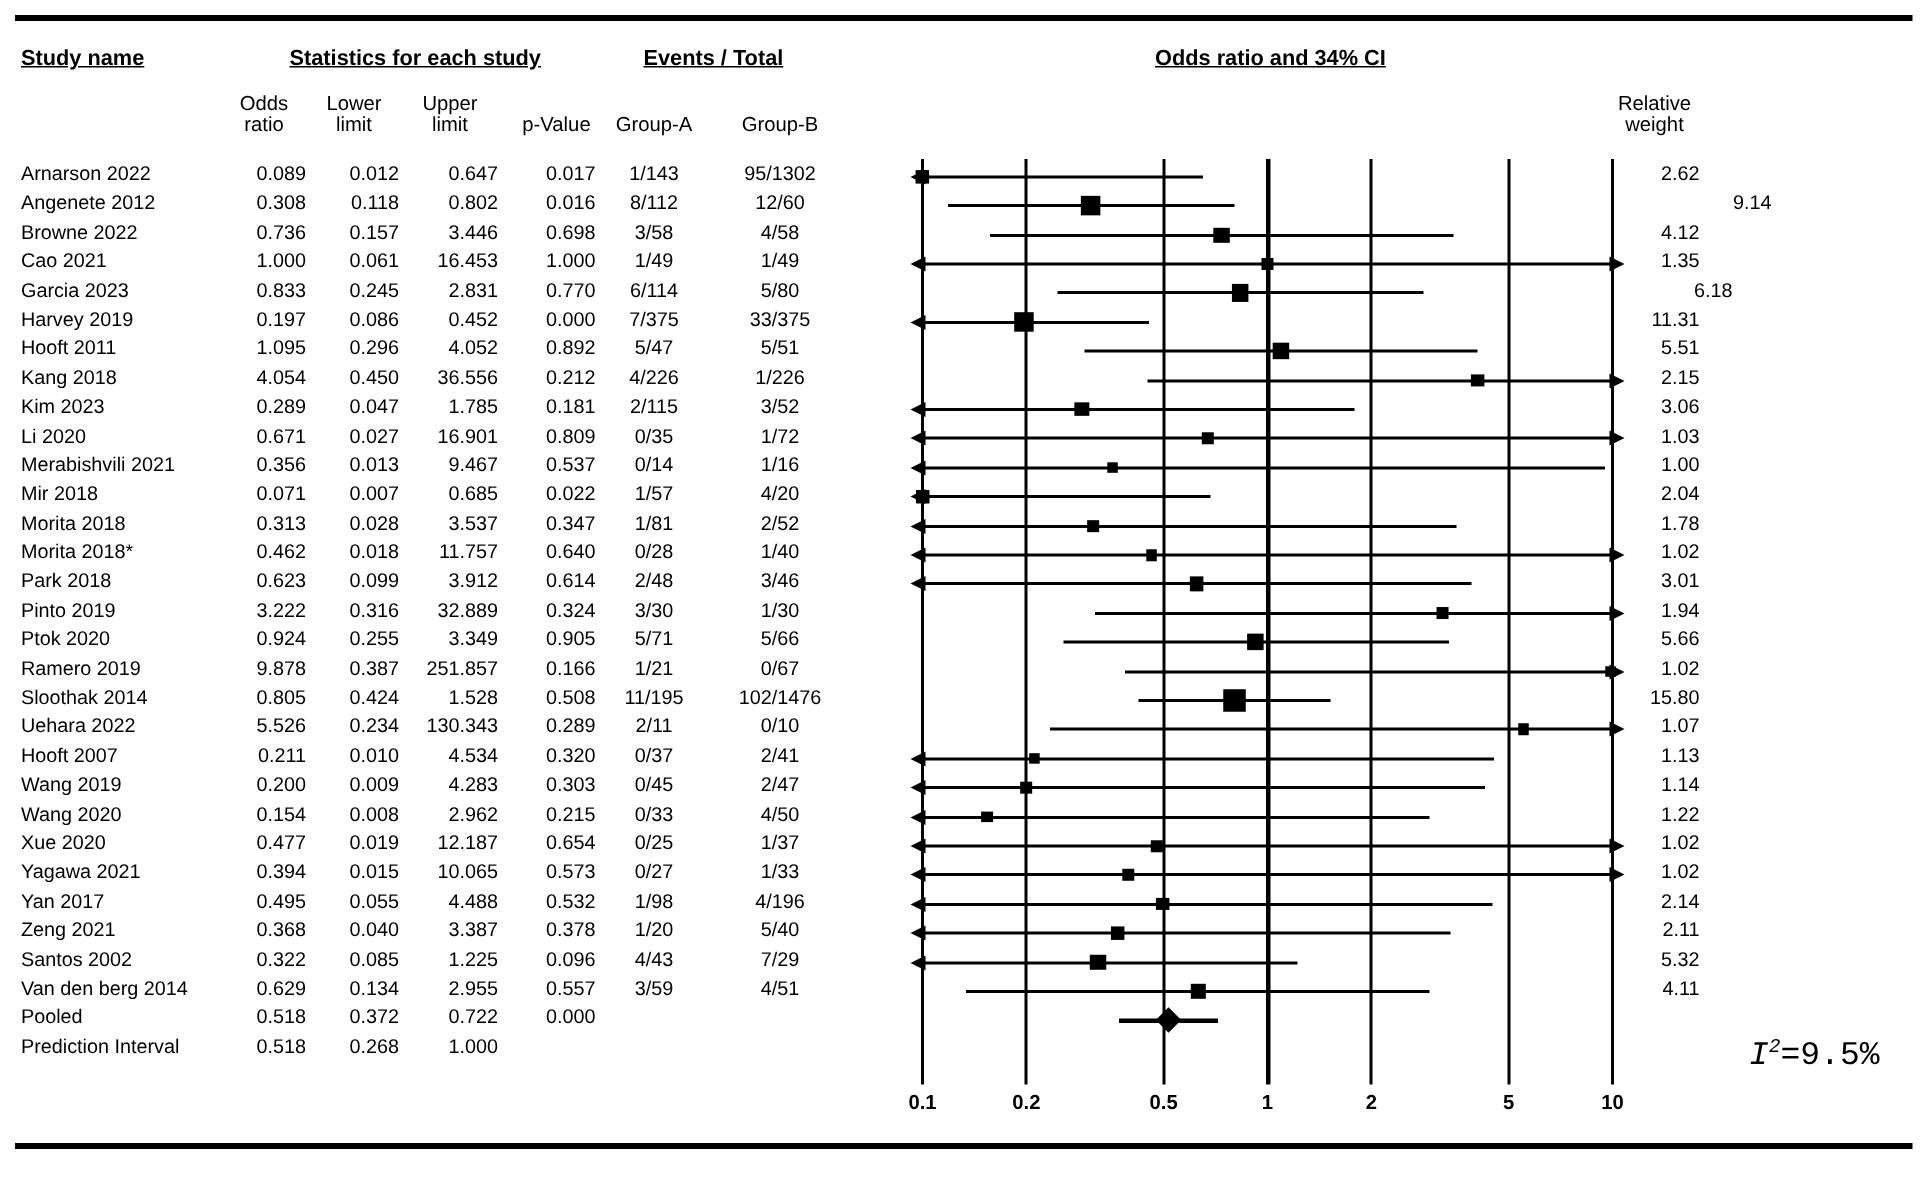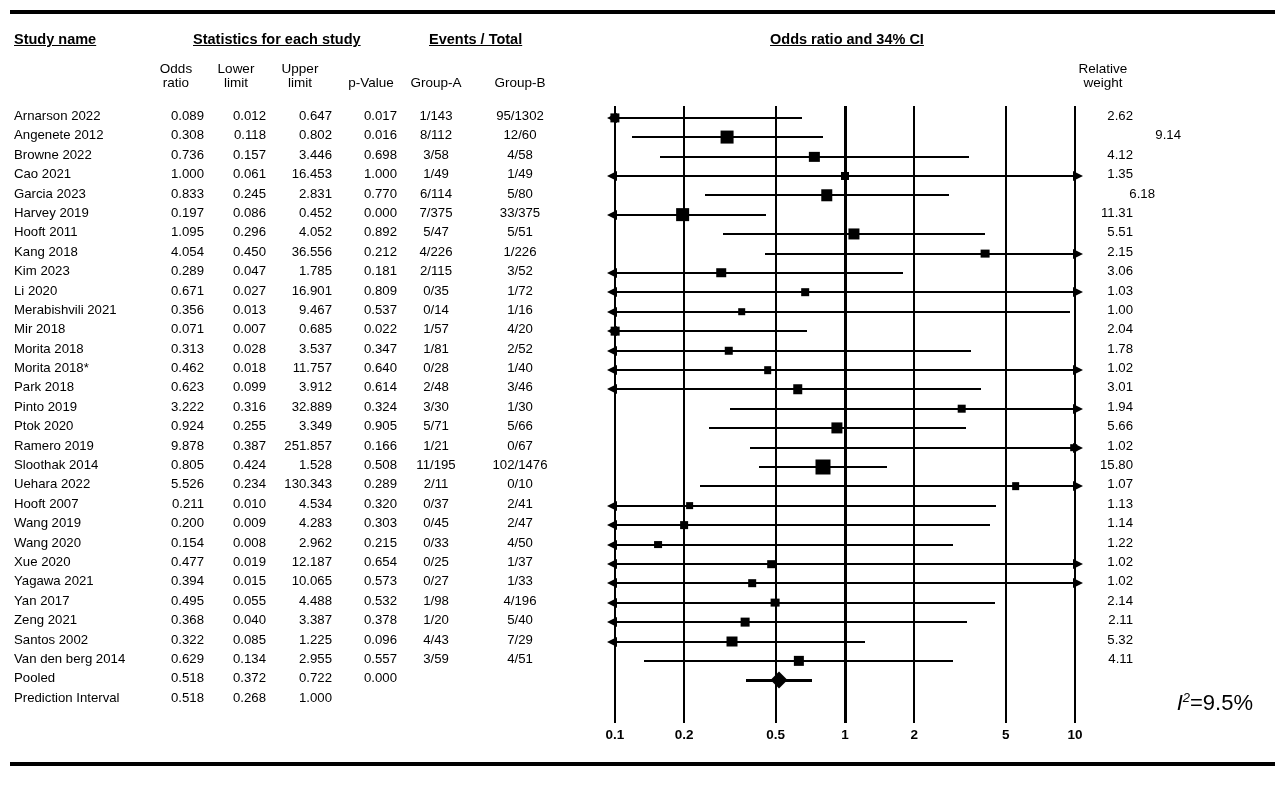--- a/index.html
+++ b/index.html
@@ -119,21 +119,21 @@
     border-top: 5px solid transparent;
     border-bottom: 5px solid transparent;
   }
   .arrow-l { border-right: 10px solid #000000; }
   .arrow-r { border-left: 10px solid #000000; }
 
   #i2 {
     position: absolute;
     right: 32px;
     top: 690px;
-    font-family: Liberation Sans, sans-serif;
+    font-family: Liberation Mono, monospace;
     font-size: 22px;
     font-style: italic;
     white-space: nowrap;
     margin-left: 28px;
   }
   #i2 sup { font-size: 13px; font-style: italic; }
   #i2 .val { font-style: normal; }
 </style>
 </head>
 <body>

